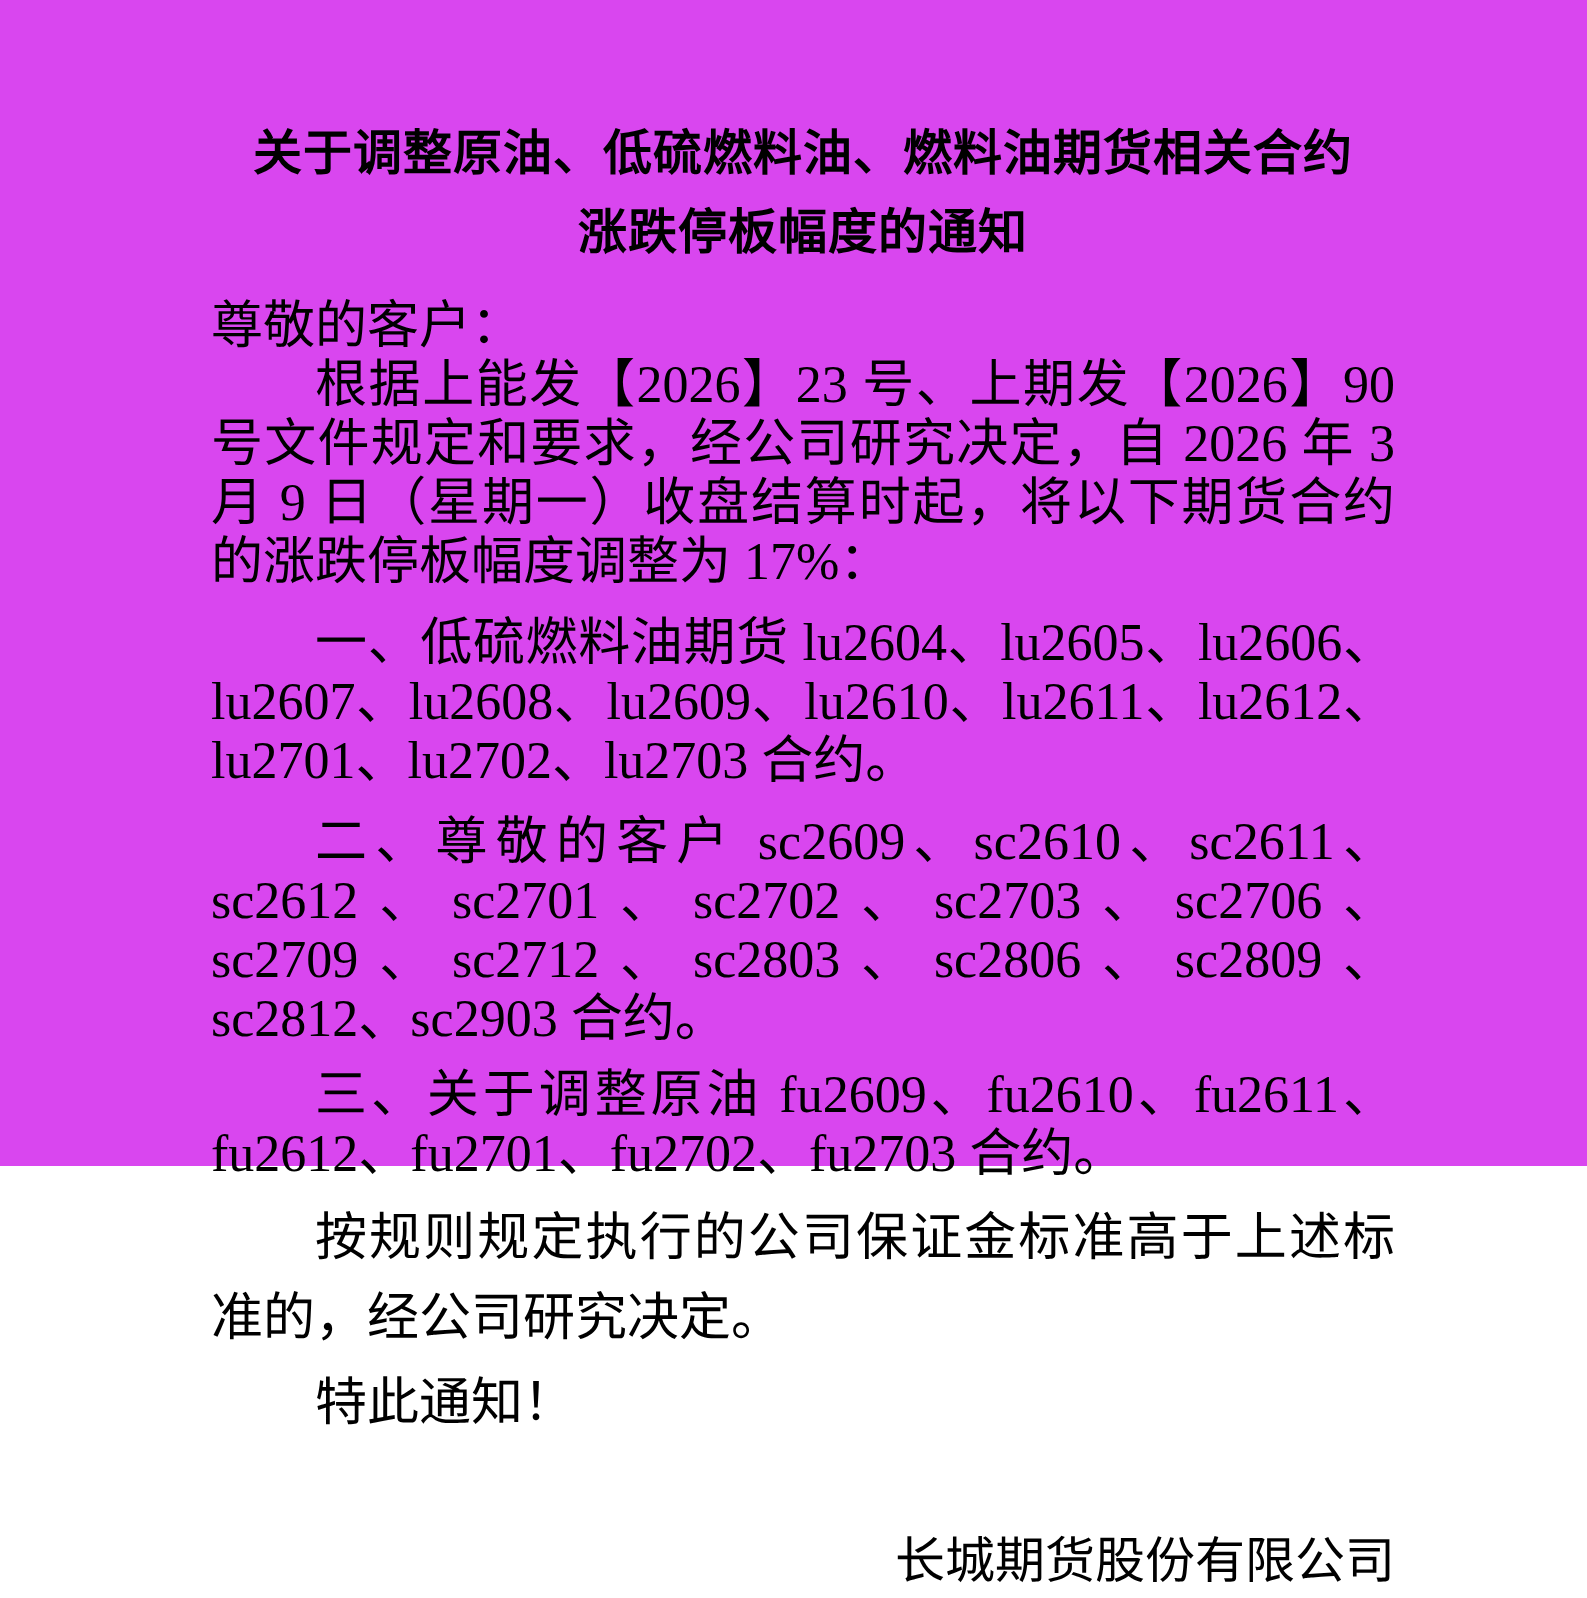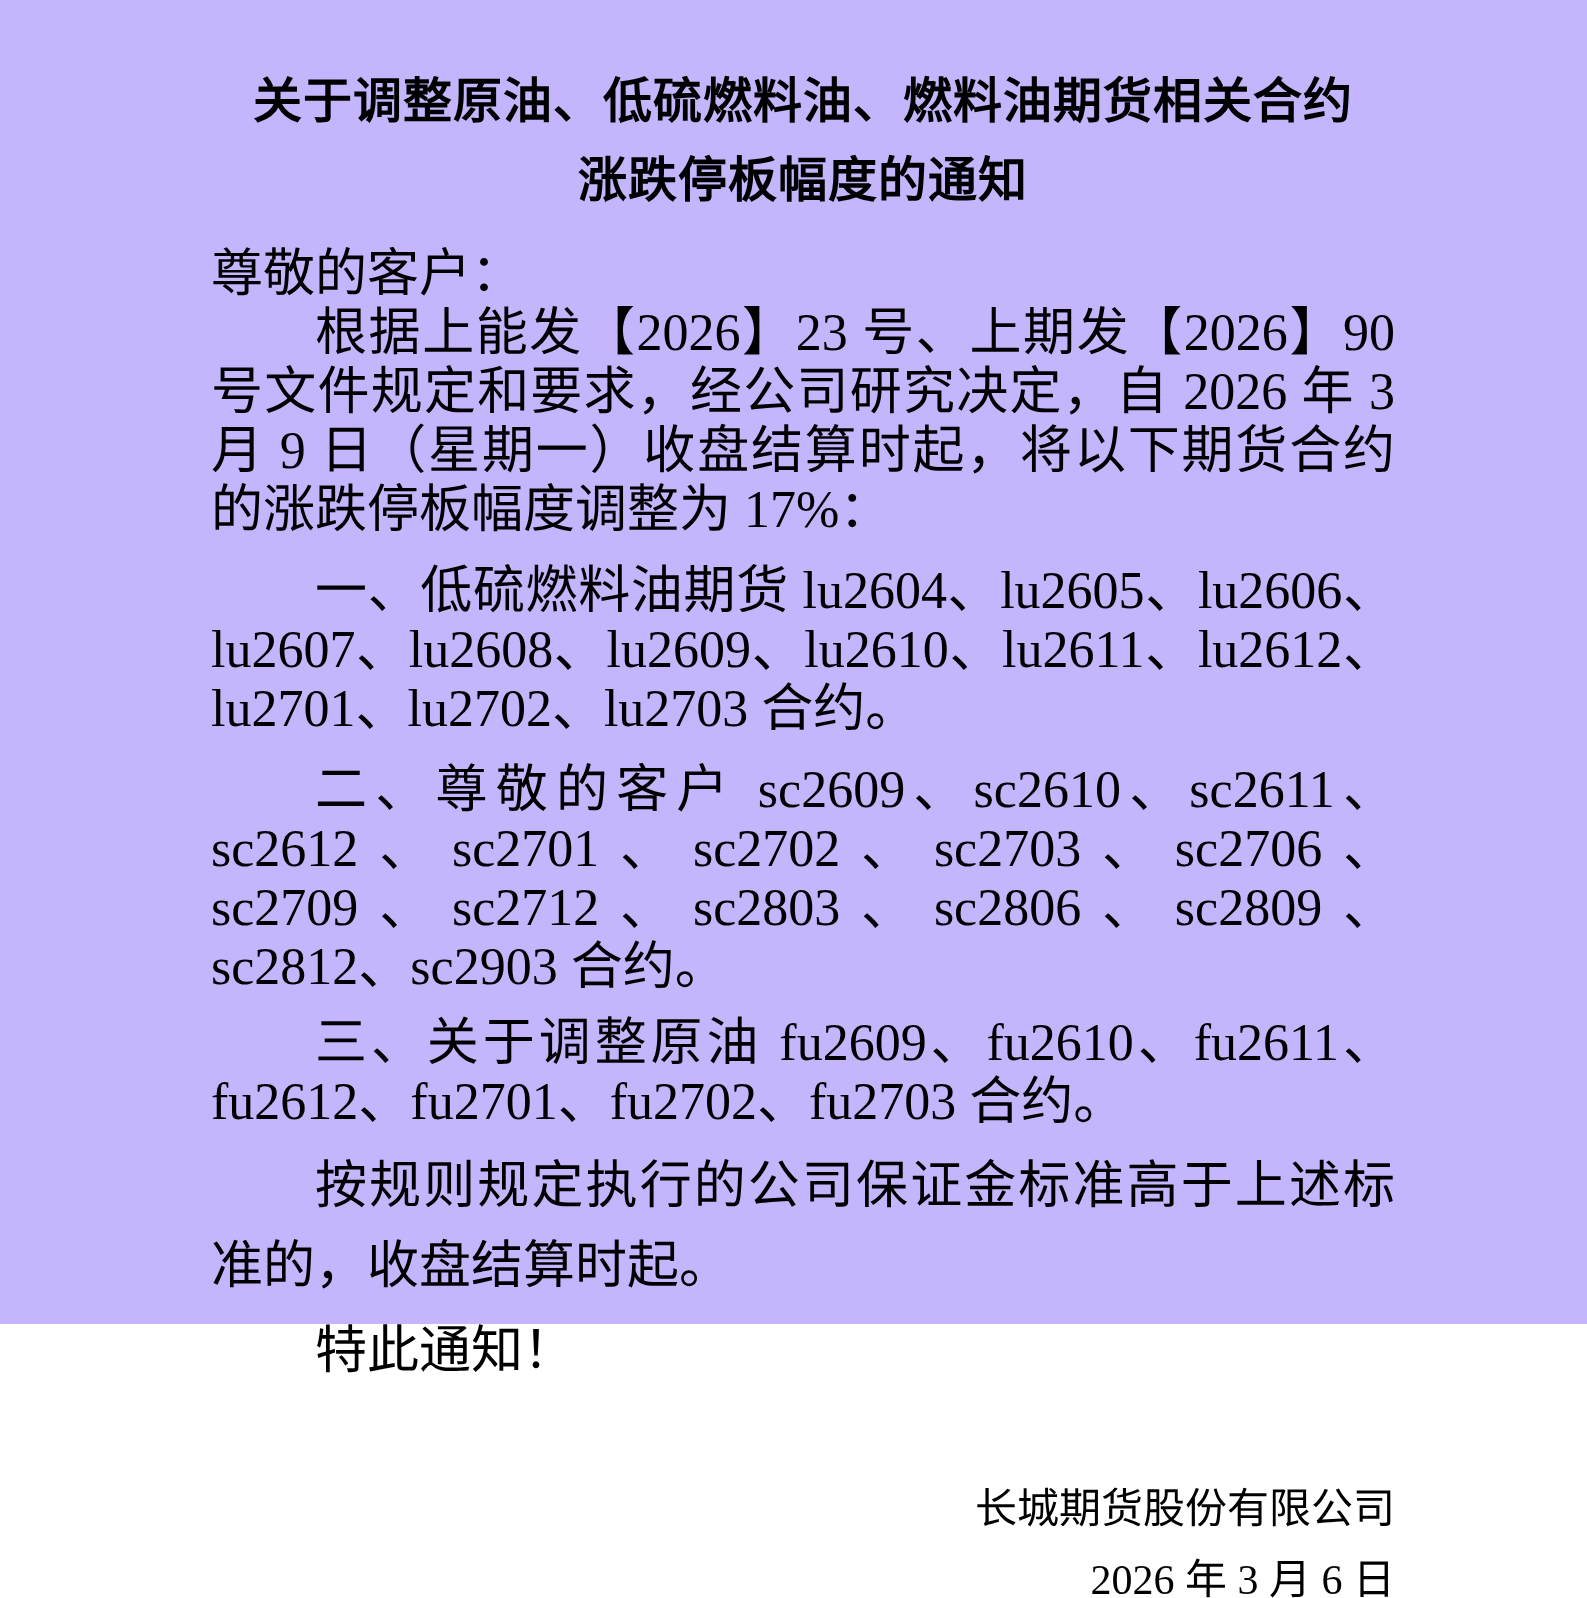--- a/index.html
+++ b/index.html
@@ -11,23 +11,23 @@
     overflow: hidden;
   }
 
   body {
     font-family: "Liberation Serif", "DejaVu Serif", serif;
     color: #000000;
   }
 
   .doc {
     width: 1587px;
-    height: 1324px;
-    padding: 62px 192px 0 211px;
-    background: #c4b5fd;
+    height: 1166px;
+    padding: 114px 192px 0 211px;
+    background: #d946ef;
   }
 
   .title {
     font-size: 49px;
     font-weight: bold;
     line-height: 79px;
     text-align: center;
     letter-spacing: 1px;
   }
 
@@ -66,21 +66,21 @@
   .notice-line {
     margin-top: 15px;
   }
 
   .signature {
     margin-top: 94px;
     text-align: right;
   }
 
   .signature p {
-    font-size: 42px;
+    font-size: 50px;
     line-height: 71px;
   }
 </style>
 </head>
 <body>
 
 <div class="doc">
 
   <h1 class="title">
     <span class="title-line">关于调整原油、低硫燃料油、燃料油期货相关合约</span>
@@ -90,21 +90,21 @@
   <p class="body-text salutation">尊敬的客户：</p>
 
   <p class="body-text indent">根据上能发【2026】23 号、上期发【2026】90 号文件规定和要求，经公司研究决定，自 2026 年 3 月 9 日（星期一）收盘结算时起，将以下期货合约的涨跌停板幅度调整为 17%：</p>
 
   <p class="body-text indent item">一、低硫燃料油期货 lu2604、lu2605、lu2606、lu2607、lu2608、lu2609、lu2610、lu2611、lu2612、lu2701、lu2702、lu2703 合约。</p>
 
   <p class="body-text indent item">二、尊敬的客户 sc2609、sc2610、sc2611、sc2612、sc2701、sc2702、sc2703、sc2706、sc2709、sc2712、sc2803、sc2806、sc2809、sc2812、sc2903 合约。</p>
 
   <p class="body-text indent item item-last">三、关于调整原油 fu2609、fu2610、fu2611、fu2612、fu2701、fu2702、fu2703 合约。</p>
 
-  <p class="body-text indent closing">按规则规定执行的公司保证金标准高于上述标准的，收盘结算时起。</p>
+  <p class="body-text indent closing">按规则规定执行的公司保证金标准高于上述标准的，经公司研究决定。</p>
 
   <p class="body-text indent notice-line">特此通知！</p>
 
   <div class="signature">
     <p>长城期货股份有限公司</p>
     <p>2026 年 3 月 6 日</p>
   </div>
 
 </div>
 

